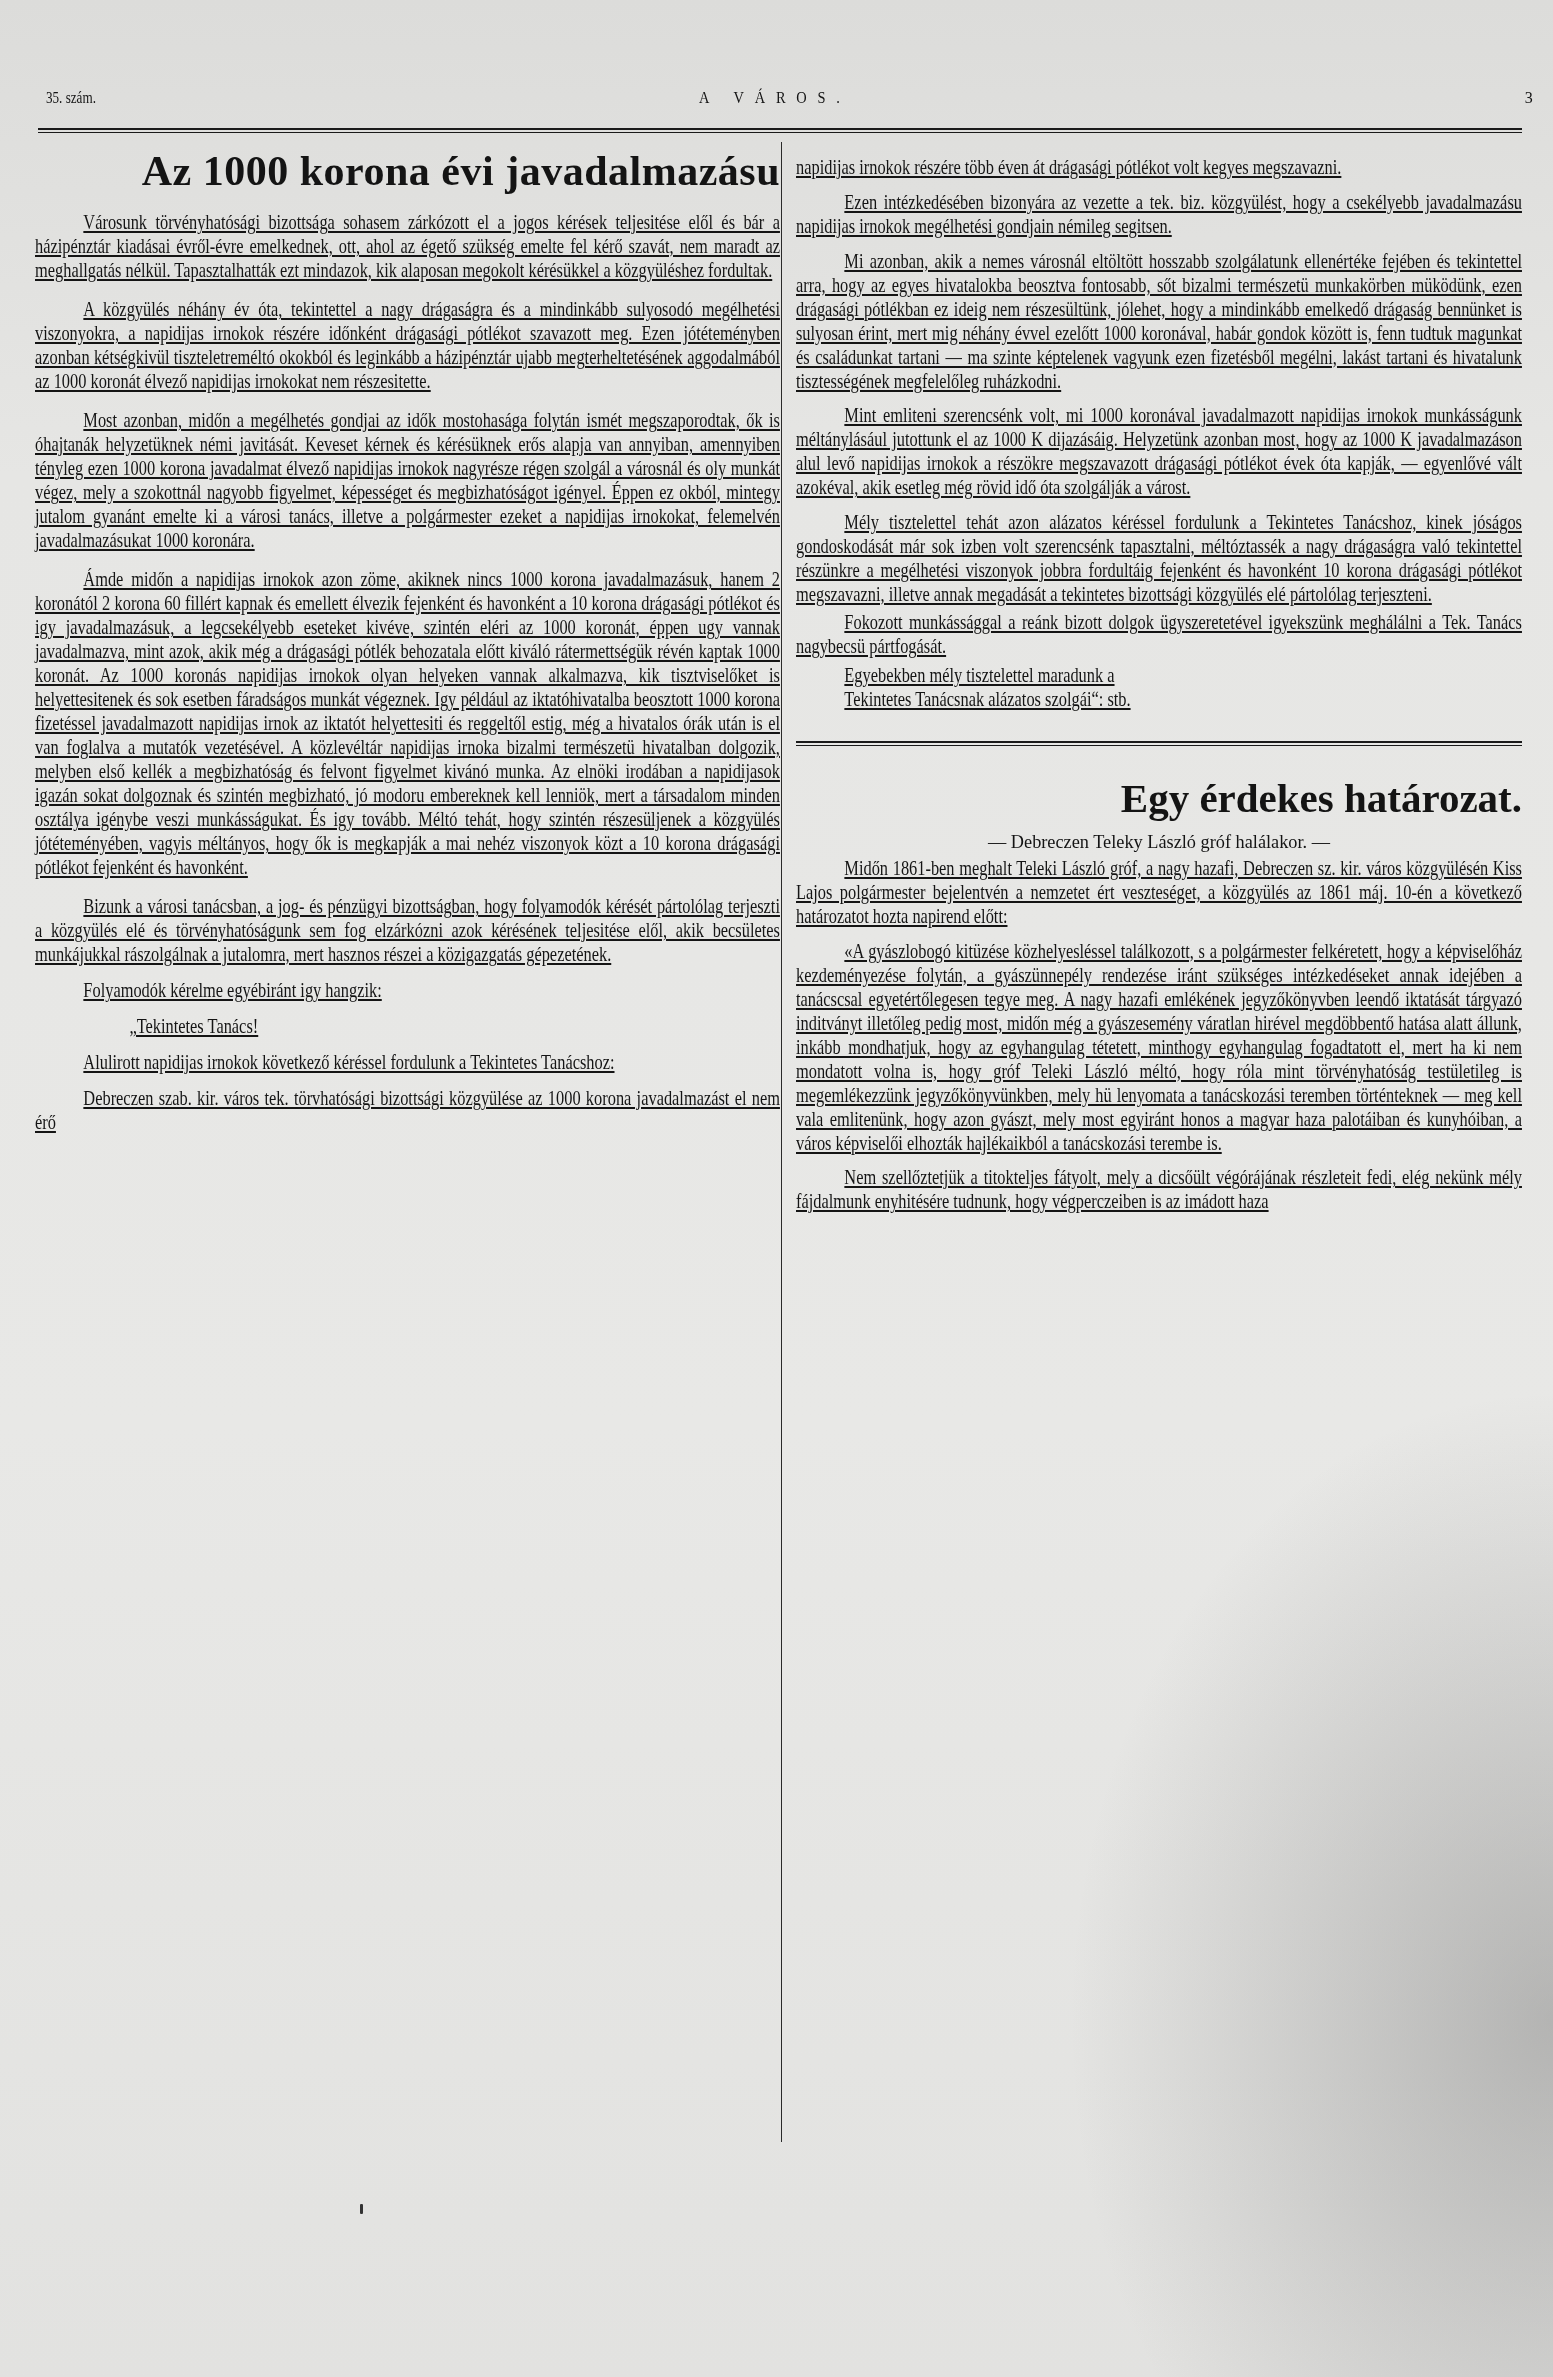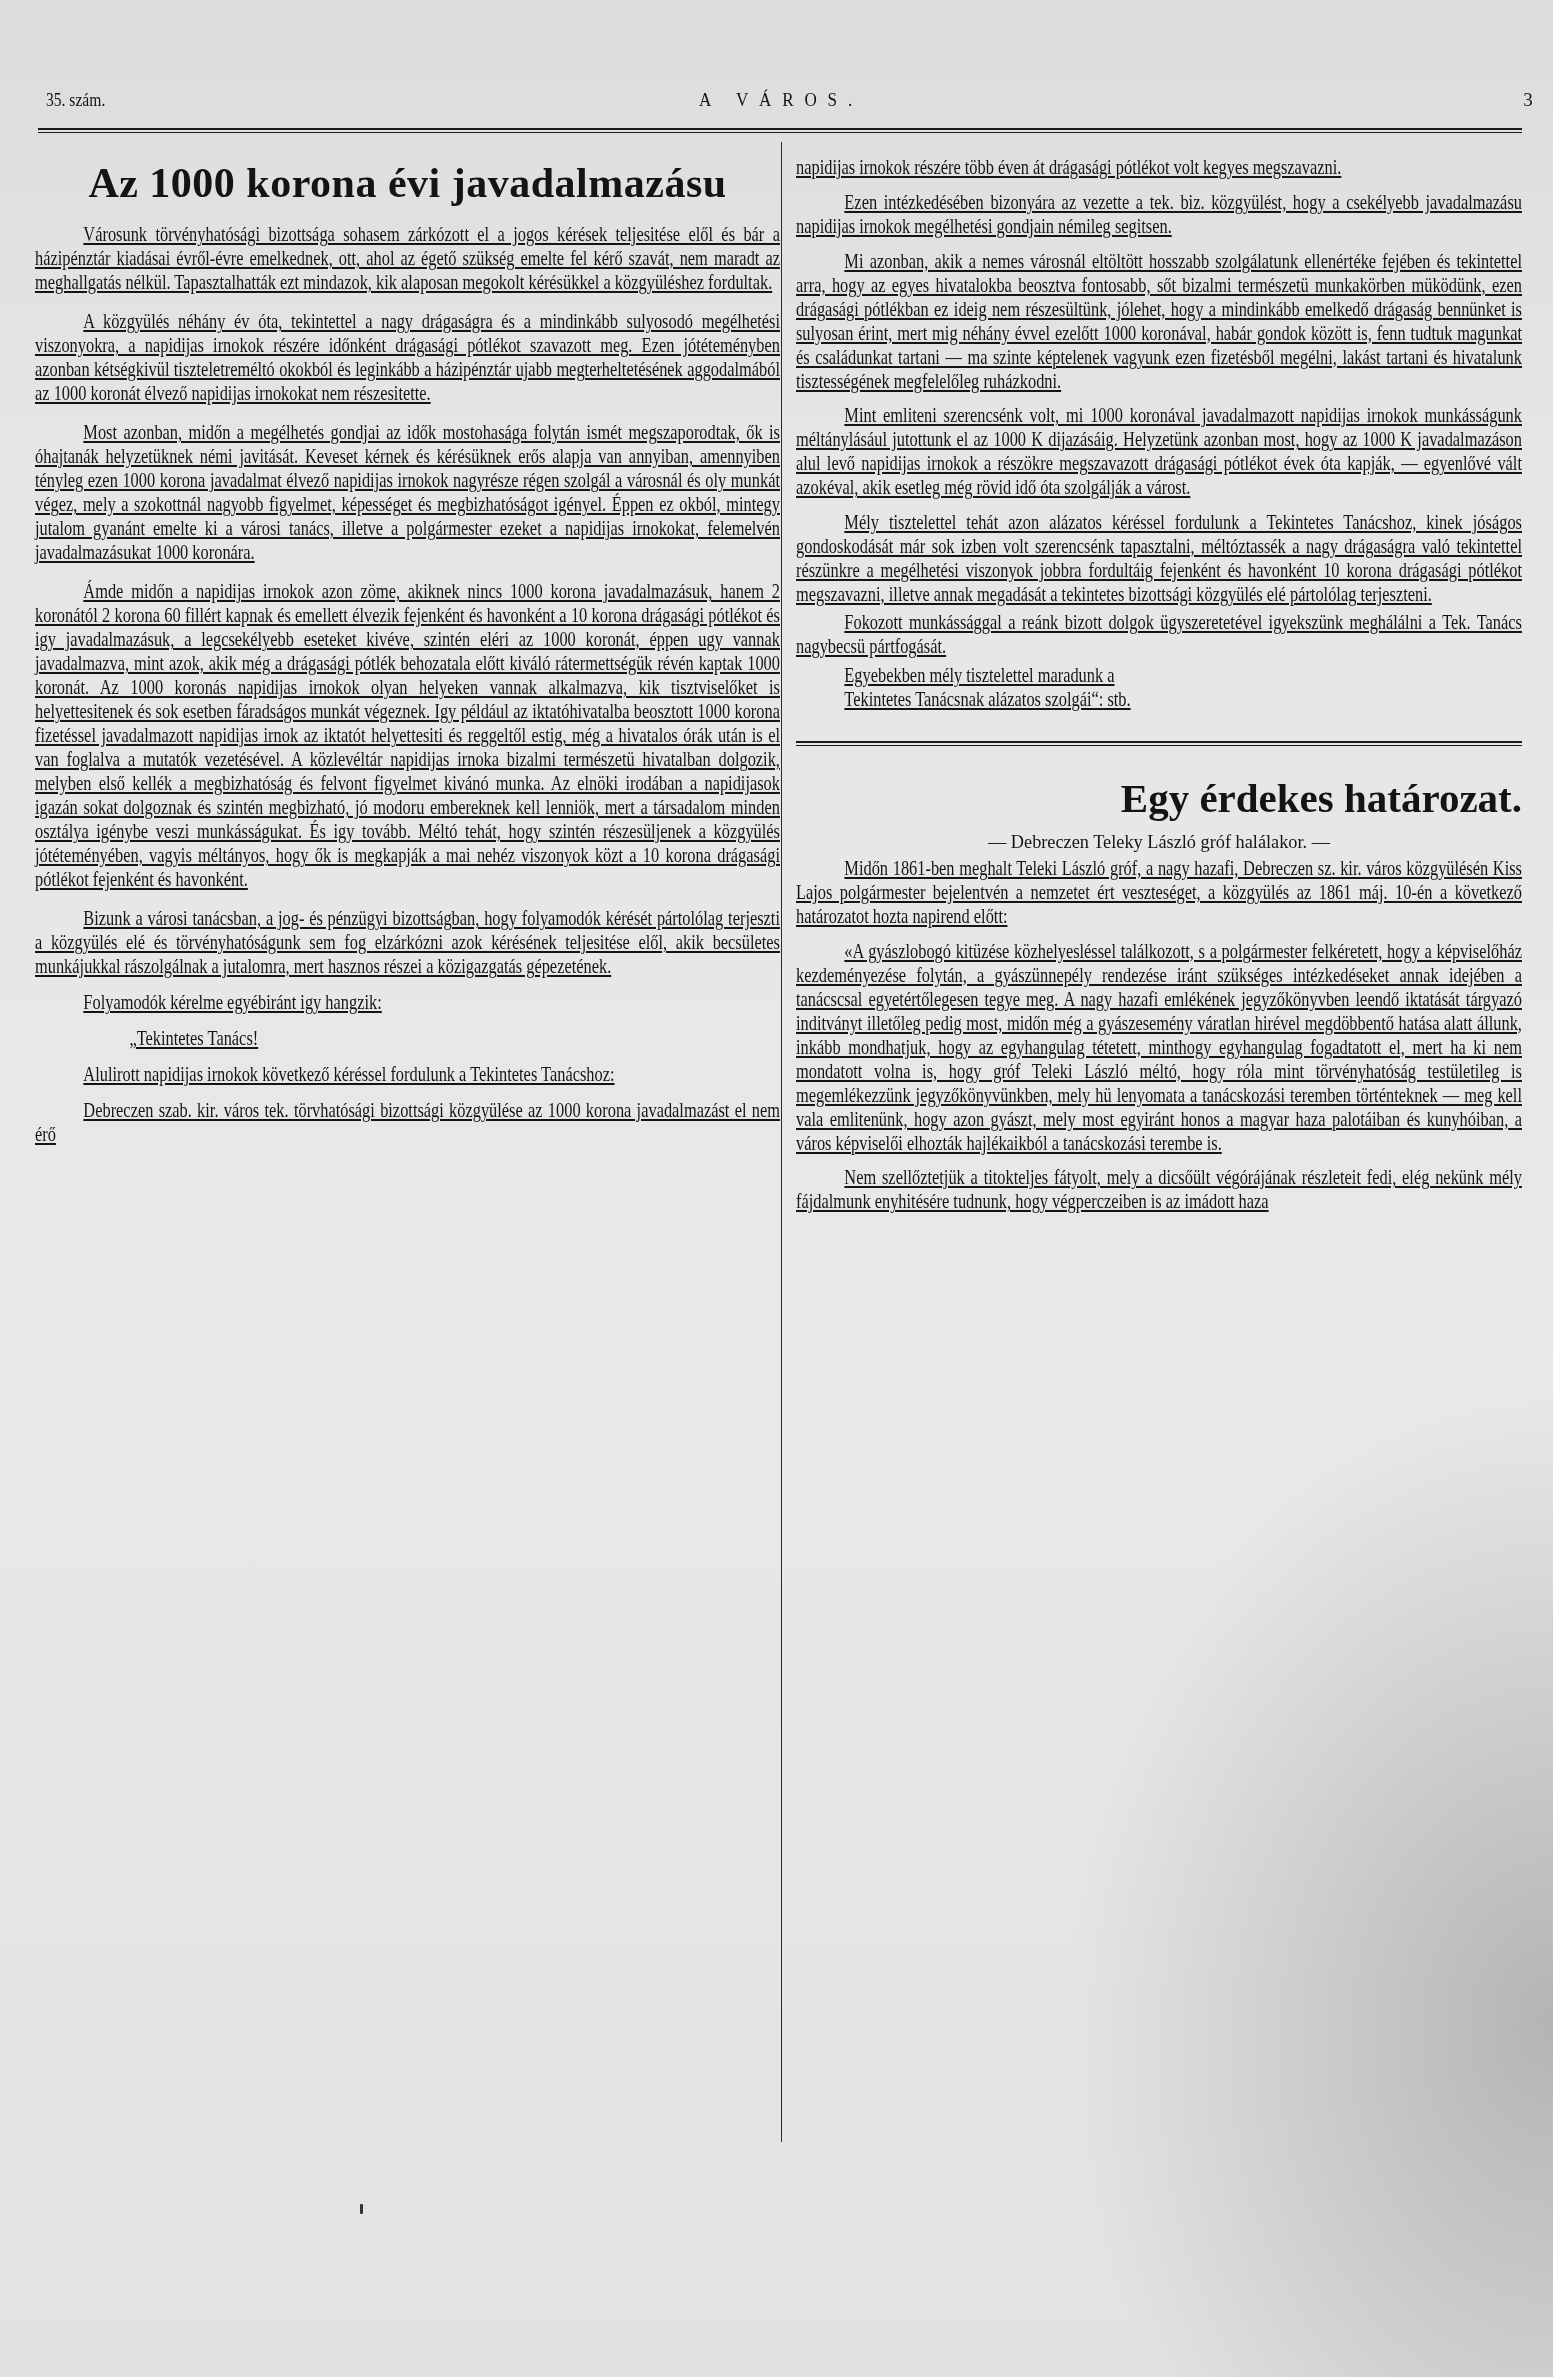--- a/index.html
+++ b/index.html
@@ -6,40 +6,40 @@
   body {
     width:1553px; height:2377px; position:relative; overflow:hidden;
     background:#e4e4e2;
     background-image: radial-gradient(ellipse at 100% 85%, rgba(90,90,90,0.35) 0%, rgba(120,120,120,0.0) 22%),
                       linear-gradient(180deg,#dcdcda 0%,#e6e6e4 20%,#e8e8e6 60%,#e2e2e0 100%);
     font-family:"Liberation Serif","DejaVu Serif",serif;
     color:#141414;
   }
   .page-header {
     position:absolute; left:38px; top:81px; width:1484px; height:38px;
-    font-family:"Liberation Serif",serif; font-size:19px;
+    font-family:"Liberation Serif",serif; font-size:16px;
   }
   .hdr-left { position:absolute; left:8px; top:7.5px; transform:scaleX(0.82); transform-origin:left; }
   .hdr-center { position:absolute; left:661px; top:7.5px; letter-spacing:12px; transform:scaleX(0.9); transform-origin:left; }
   .hdr-right { position:absolute; right:-10.8px; top:7.5px; }
   .header-rule {
     position:absolute; left:38px; top:128px; width:1484px; height:5.4px;
     border-top:2.2px solid #1a1a1a; border-bottom:1.1px solid #1a1a1a; box-sizing:border-box;
   }
   .col-divider {
     position:absolute; left:781px; top:142px; width:1.1px; height:2000px; background:#2a2a2a;
   }
   .col {
     position:absolute; top:142px; box-sizing:border-box;
   }
   .col-left { left:35px; width:745px; }
   .col-right { left:796px; width:726px; }
   .title-main {
     font-family:"Liberation Serif","DejaVu Serif",serif; font-weight:bold;
-    font-size:42px; line-height:49px; text-align:center; margin:12px; padding-top:5.4px;
+    font-size:42px; line-height:49px; text-align:right; margin:0; padding-top:5.4px;
     letter-spacing:0.5px;
   }
   .title-main .l1 { display:block; }
   .title-main .l2 { display:block; }
   .body-text {
     font-size:21px; line-height:24px; text-align:justify; text-align-last:left;
     margin:0; hyphens:manual;text-decoration:underline;
   }
   .body-text p { margin:0; text-indent:62px; }
   .body-text p.noindent { text-indent:0; }

